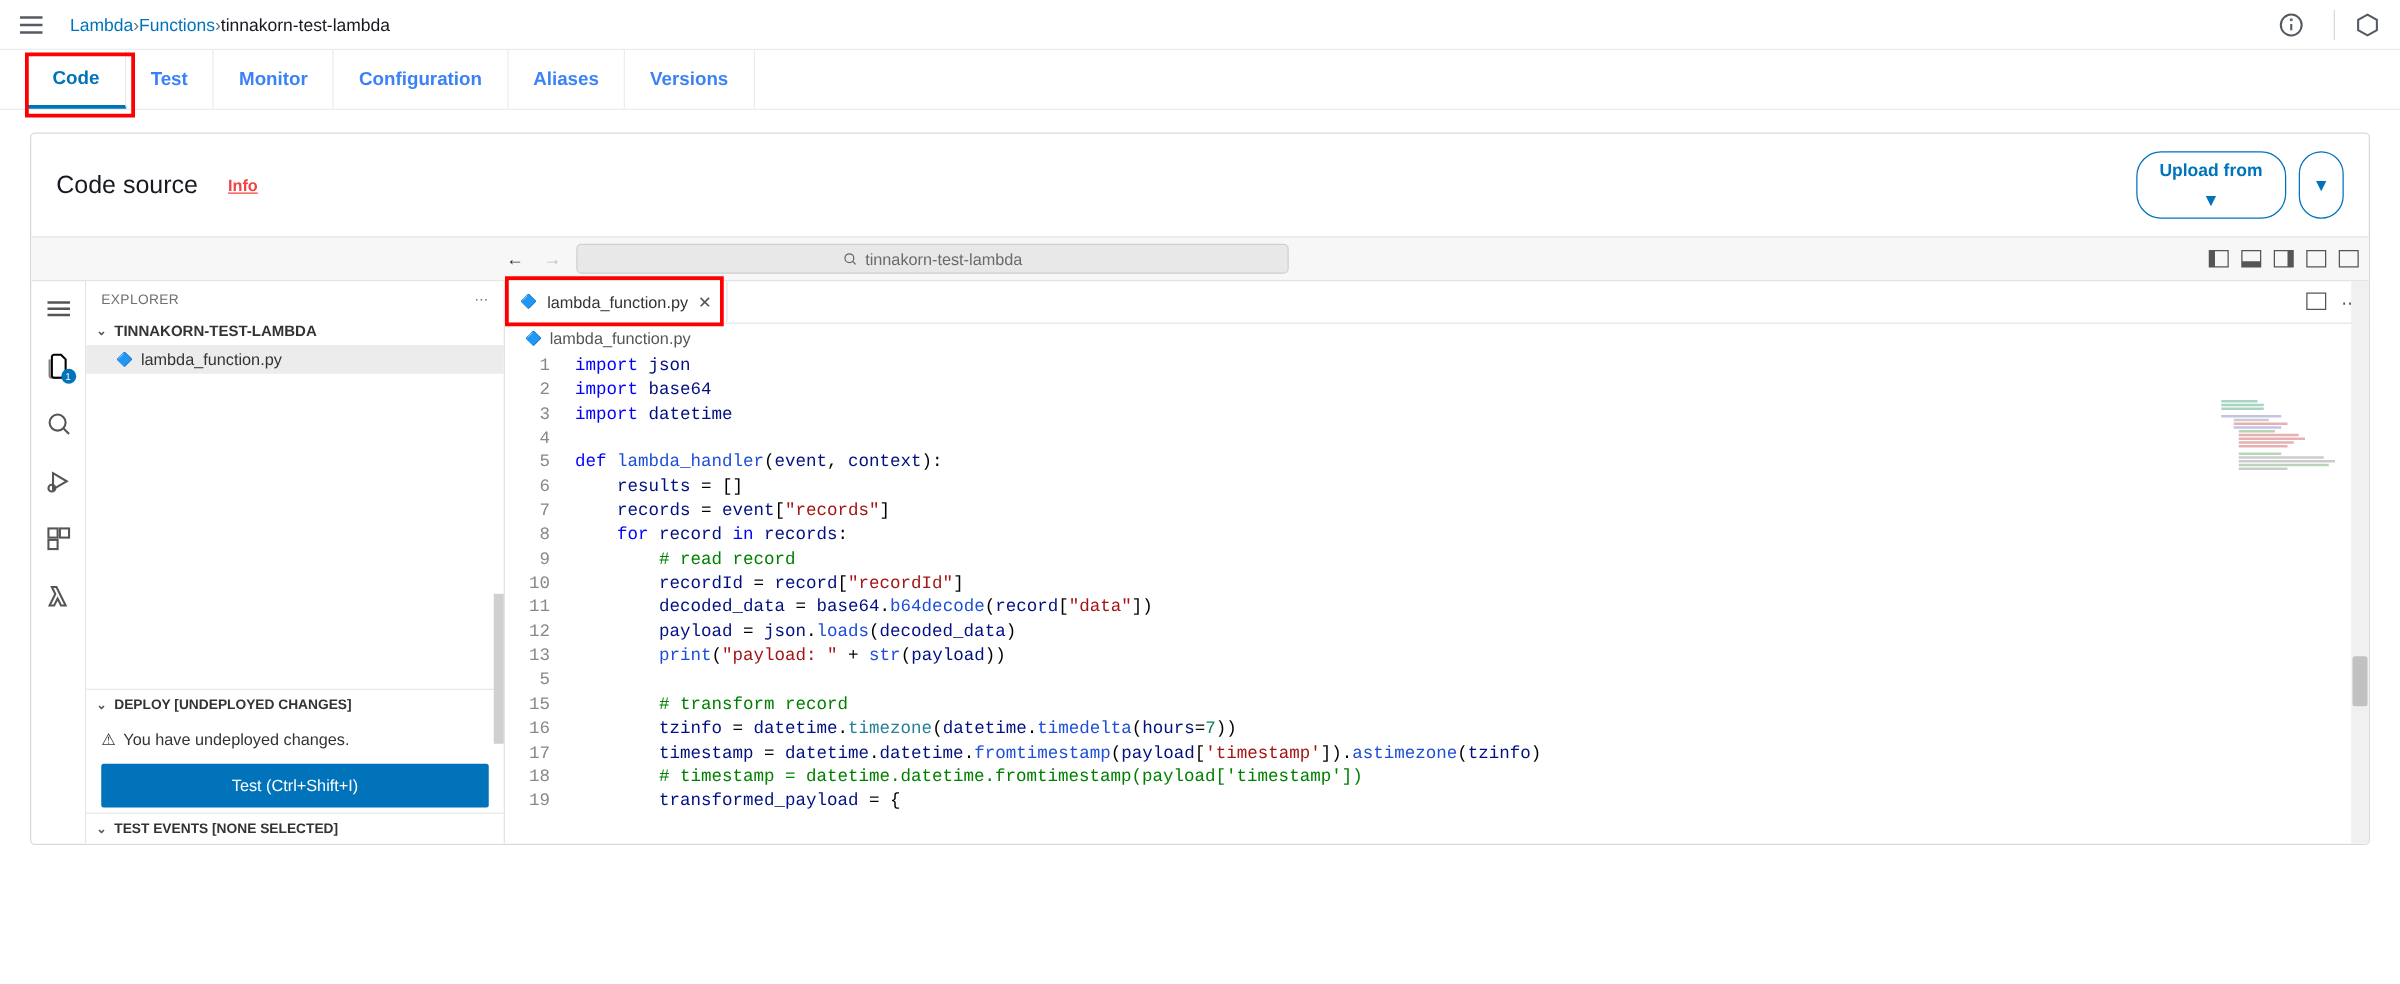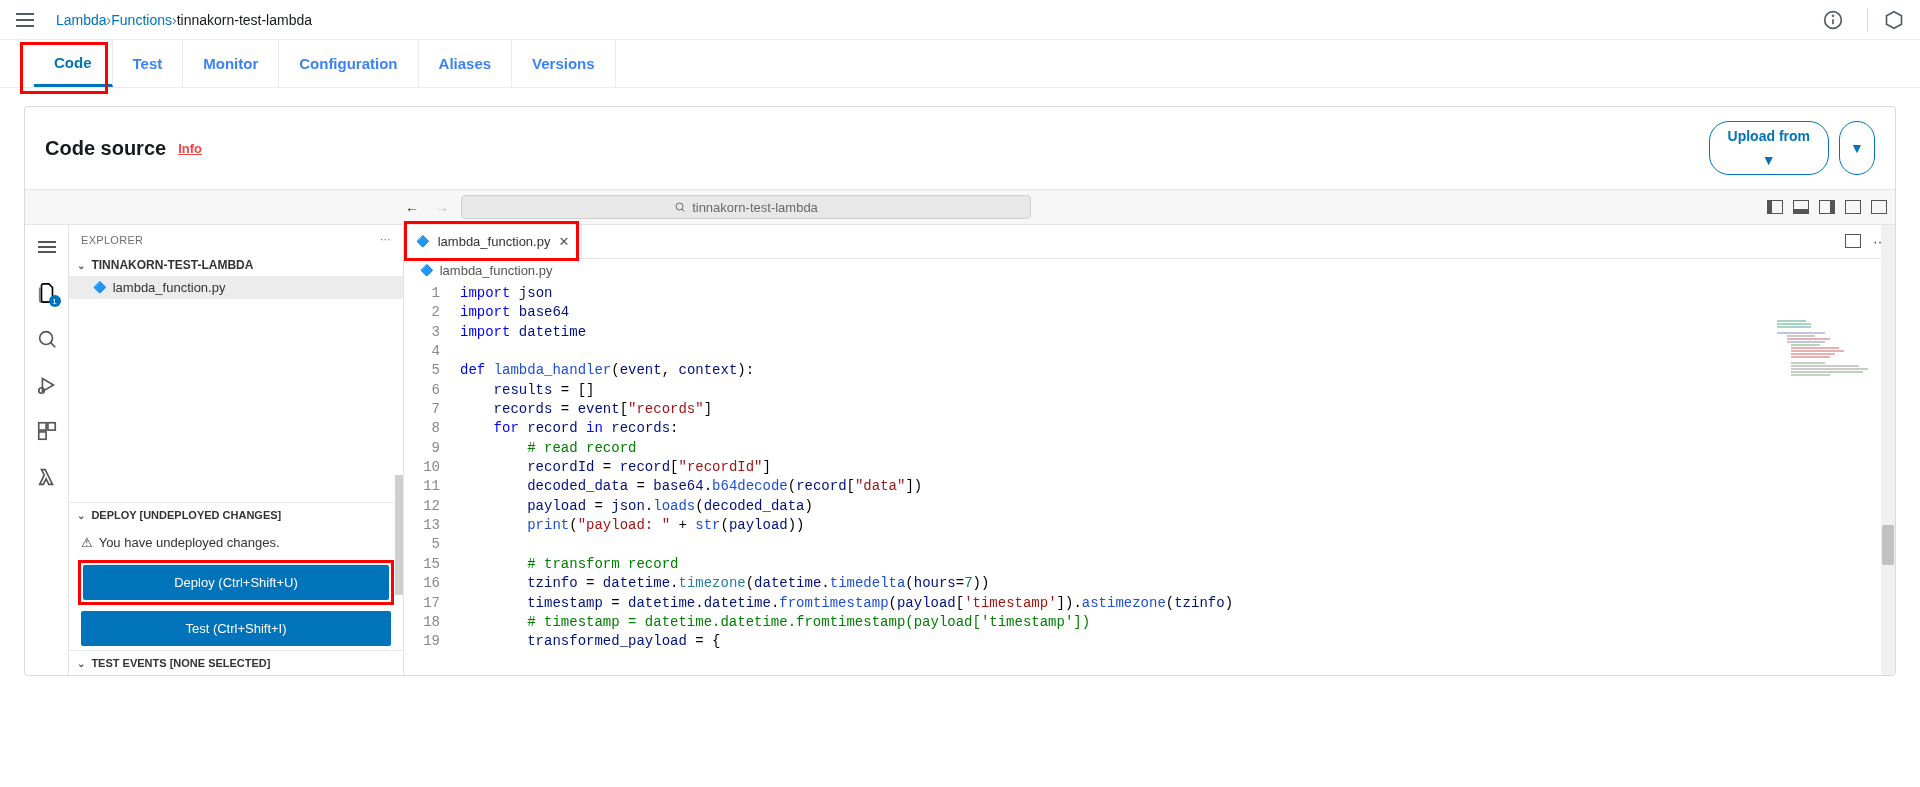--- a/index.html
+++ b/index.html
@@ -8,28 +8,28 @@
 .hamburger { width: 24px; height: 24px; cursor: pointer; display: flex; flex-direction: column; justify-content: center; gap: 4px; margin-right: 16px; }
 .hamburger span { display: block; height: 2px; background: #545b64; width: 18px; }
 .breadcrumb { display: flex; align-items: center; }
 .breadcrumb a { color: #0073bb; text-decoration: none; }
 .breadcrumb .sep { color: #687078; }
 .breadcrumb .current { color: #16191f; }
 .top-right { margin-left: auto; display: flex; gap: 16px; align-items: center; }
 .top-right-sep { border-left: 1px solid #d5dbdb; height: 24px; margin-left: 8px; }
 .icon-btn { width: 20px; height: 20px; cursor: pointer; color: #545b64; }
 
-.tabs-bar { display: flex; height: 48px; align-items: stretch; border-bottom: 1px solid #eaeded; padding: 0 34px; }
+.tabs-bar { display: flex; height: 48px; align-items: stretch; border-bottom: 1px solid #eaeded; padding: 0 22px; }
 .tab { display: flex; align-items: center; padding: 0 20px; font-size: 15px; font-weight: 700; color: #3b82f6; cursor: pointer; border-right: 1px solid #eaeded; }
 .tab.active { color: #0073bb; border-bottom: 3px solid #0073bb; }
 
 .page-body { padding: 18px 24px 0 24px; }
 .card { border: 1px solid #d5dbdb; border-radius: 4px; overflow: hidden; }
 .card-header { display: flex; align-items: center; padding: 14px 20px; }
-.card-header h2 { font-size: 20px; font-weight: 700; margin-right: 12px; }
+.card-header h2 { font-size: 20px; font-weight: 400; margin-right: 24px; }
 .card-header .info-link { color: #ef4444; font-size: 13px; font-weight: 700; }
 .card-header .header-right { margin-left: auto; display: flex; gap: 10px; }
 .btn-outline { border: 1px solid #0073bb; color: #0073bb; background: #fff; border-radius: 20px; padding: 6px 18px; font-weight: 700; font-size: 14px; cursor: pointer; display: flex; align-items: center; gap: 8px; flex-direction: column; }
 .btn-icon-only { width: 36px; padding: 0; justify-content: center; }
 
 .ide-toolbar { display: flex; align-items: center; height: 36px; background: #f7f7f7; border-top: 1px solid #e4e4e4; border-bottom: 1px solid #e4e4e4; padding: 0 8px 0 0; }
 .ide-toolbar-left-gap { width: 436px; display: flex; align-items: center; justify-content: flex-end; padding-right: 12px; gap: 16px; }
 .nav-arrow { color: #333; cursor: pointer; }
 .nav-arrow.disabled { color: #c0c0c0; cursor: default; }
 .ide-search { flex: 0 0 570px; height: 24px; background: #e8e8e8; border: 1px solid #d0d0d0; border-radius: 4px; display: flex; align-items: center; justify-content: center; gap: 6px; color: #6a6a6a; font-size: 13px; }
@@ -219,23 +219,20 @@
         </div>
 
         <div class="deploy-section">
           <div class="deploy-header">
             <span class="chev">⌄</span>
             <span>DEPLOY [UNDEPLOYED CHANGES]</span>
           </div>
           <div class="deploy-msg">
             <span>⚠</span>
             <span>You have undeployed changes.</span>
-          </div>
-          <div class="deploy-highlight">
-            <button class="btn-blue">Deploy (Ctrl+Shift+U)</button>
           </div>
           <button class="btn-blue">Test (Ctrl+Shift+I)</button>
           <div class="deploy-header" style="border-top:1px solid #e8e8e8;">
             <span class="chev">⌄</span>
             <span>TEST EVENTS [NONE SELECTED]</span>
           </div>
         </div>
         <div style="position:absolute; right:0; top:250px; width:8px; height:120px; background:#d0d0d0;"></div>
       </div>
 

